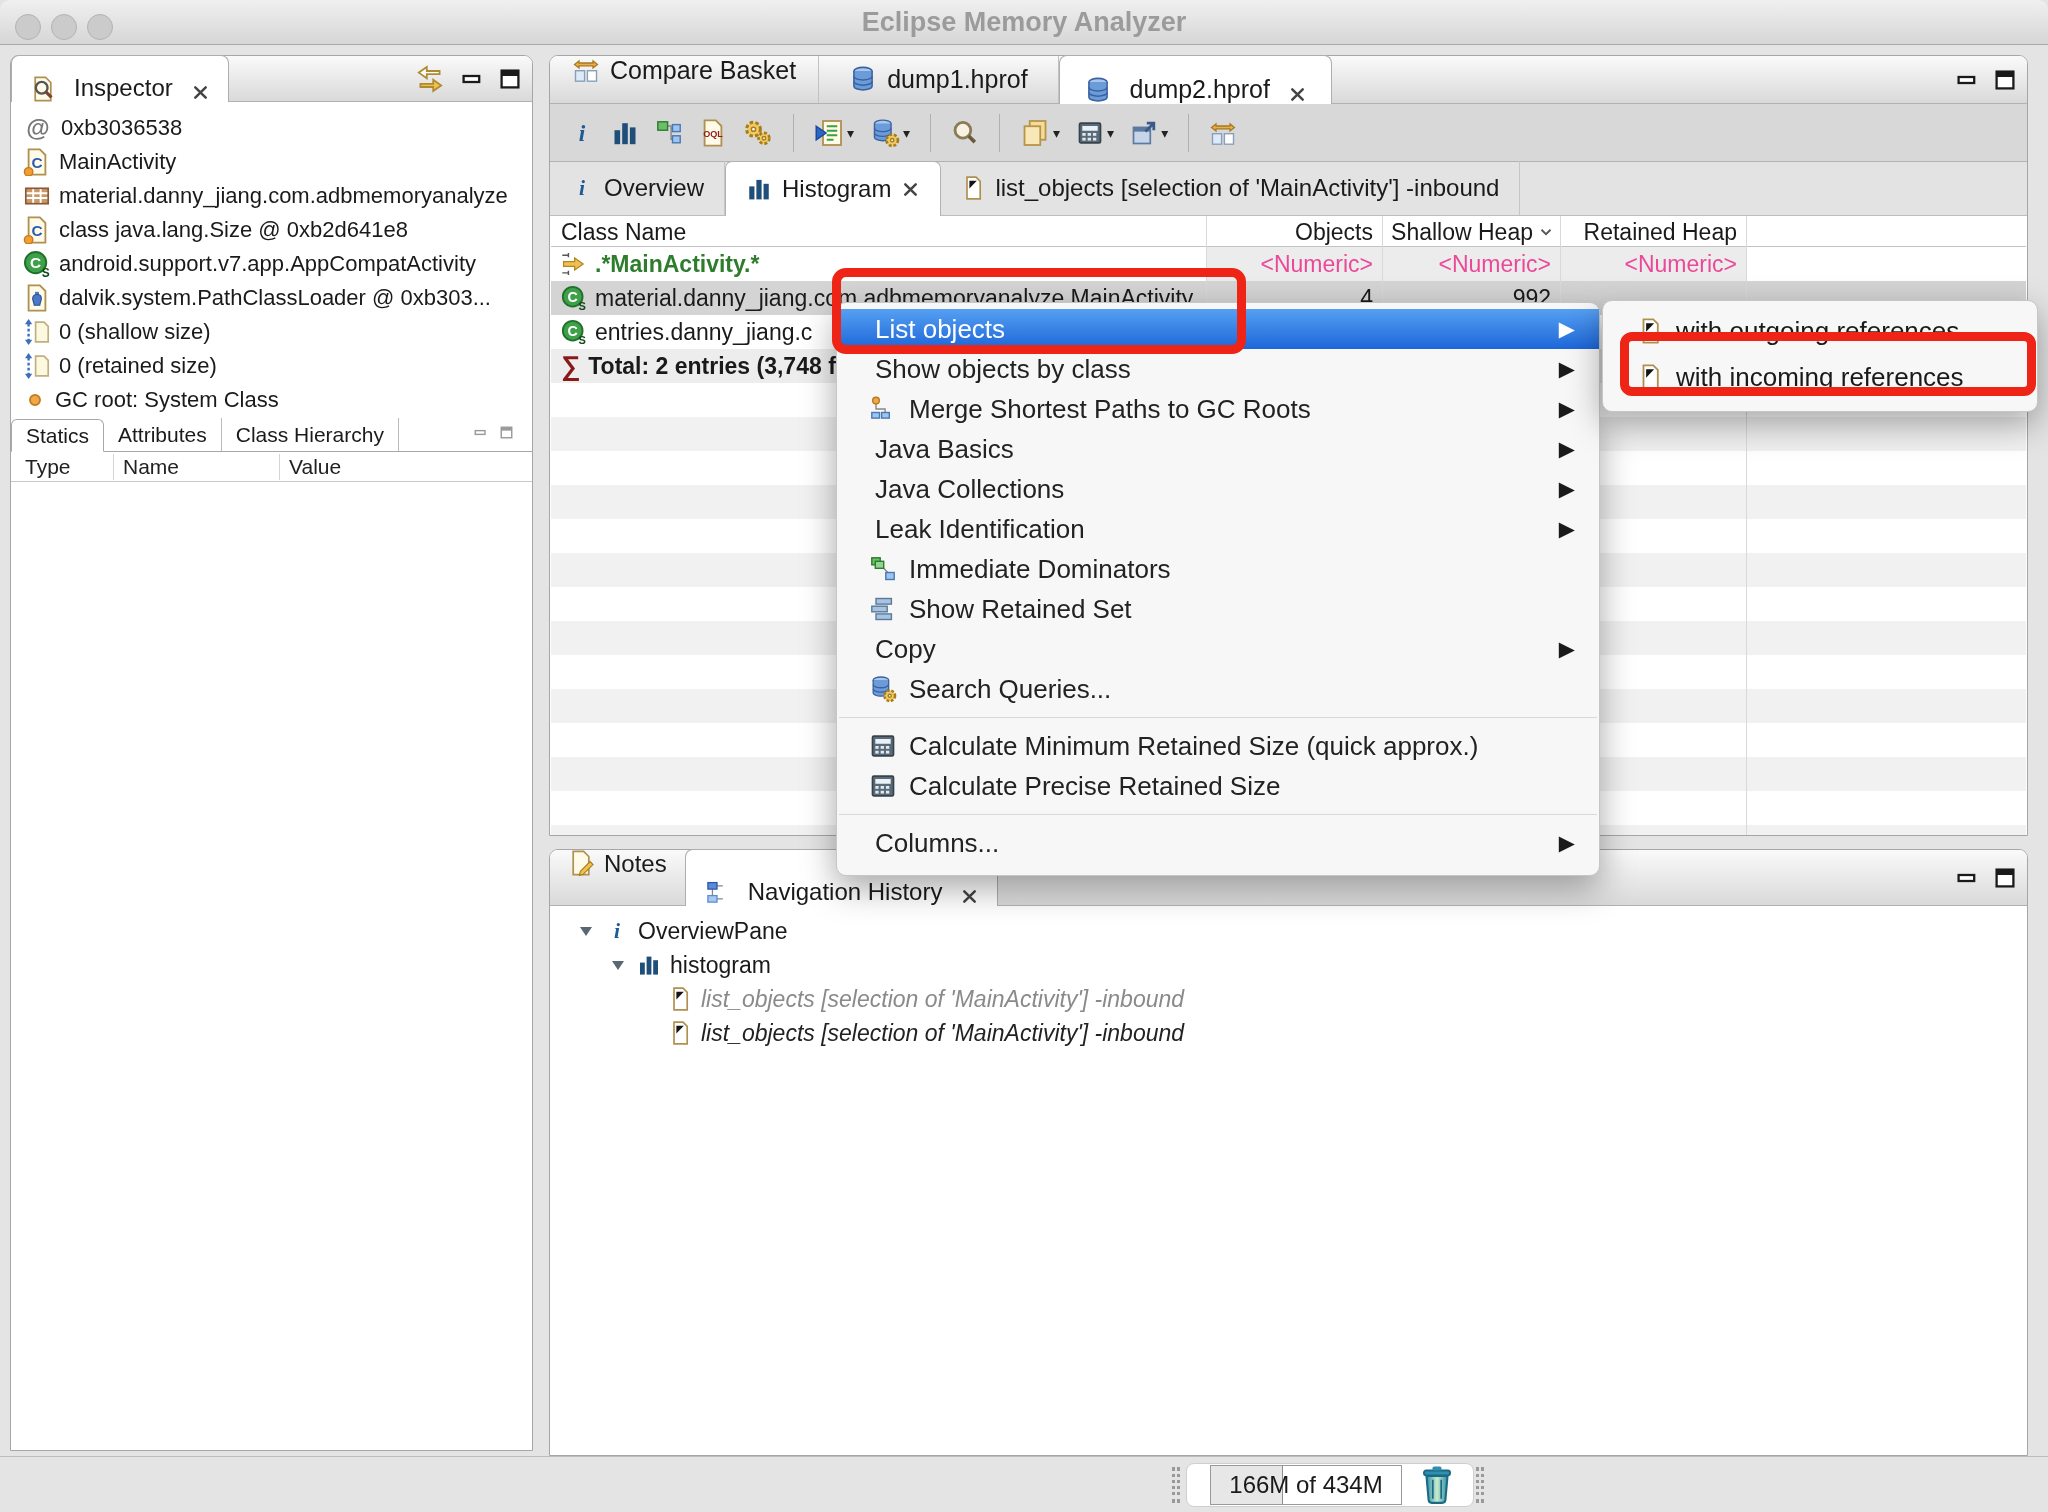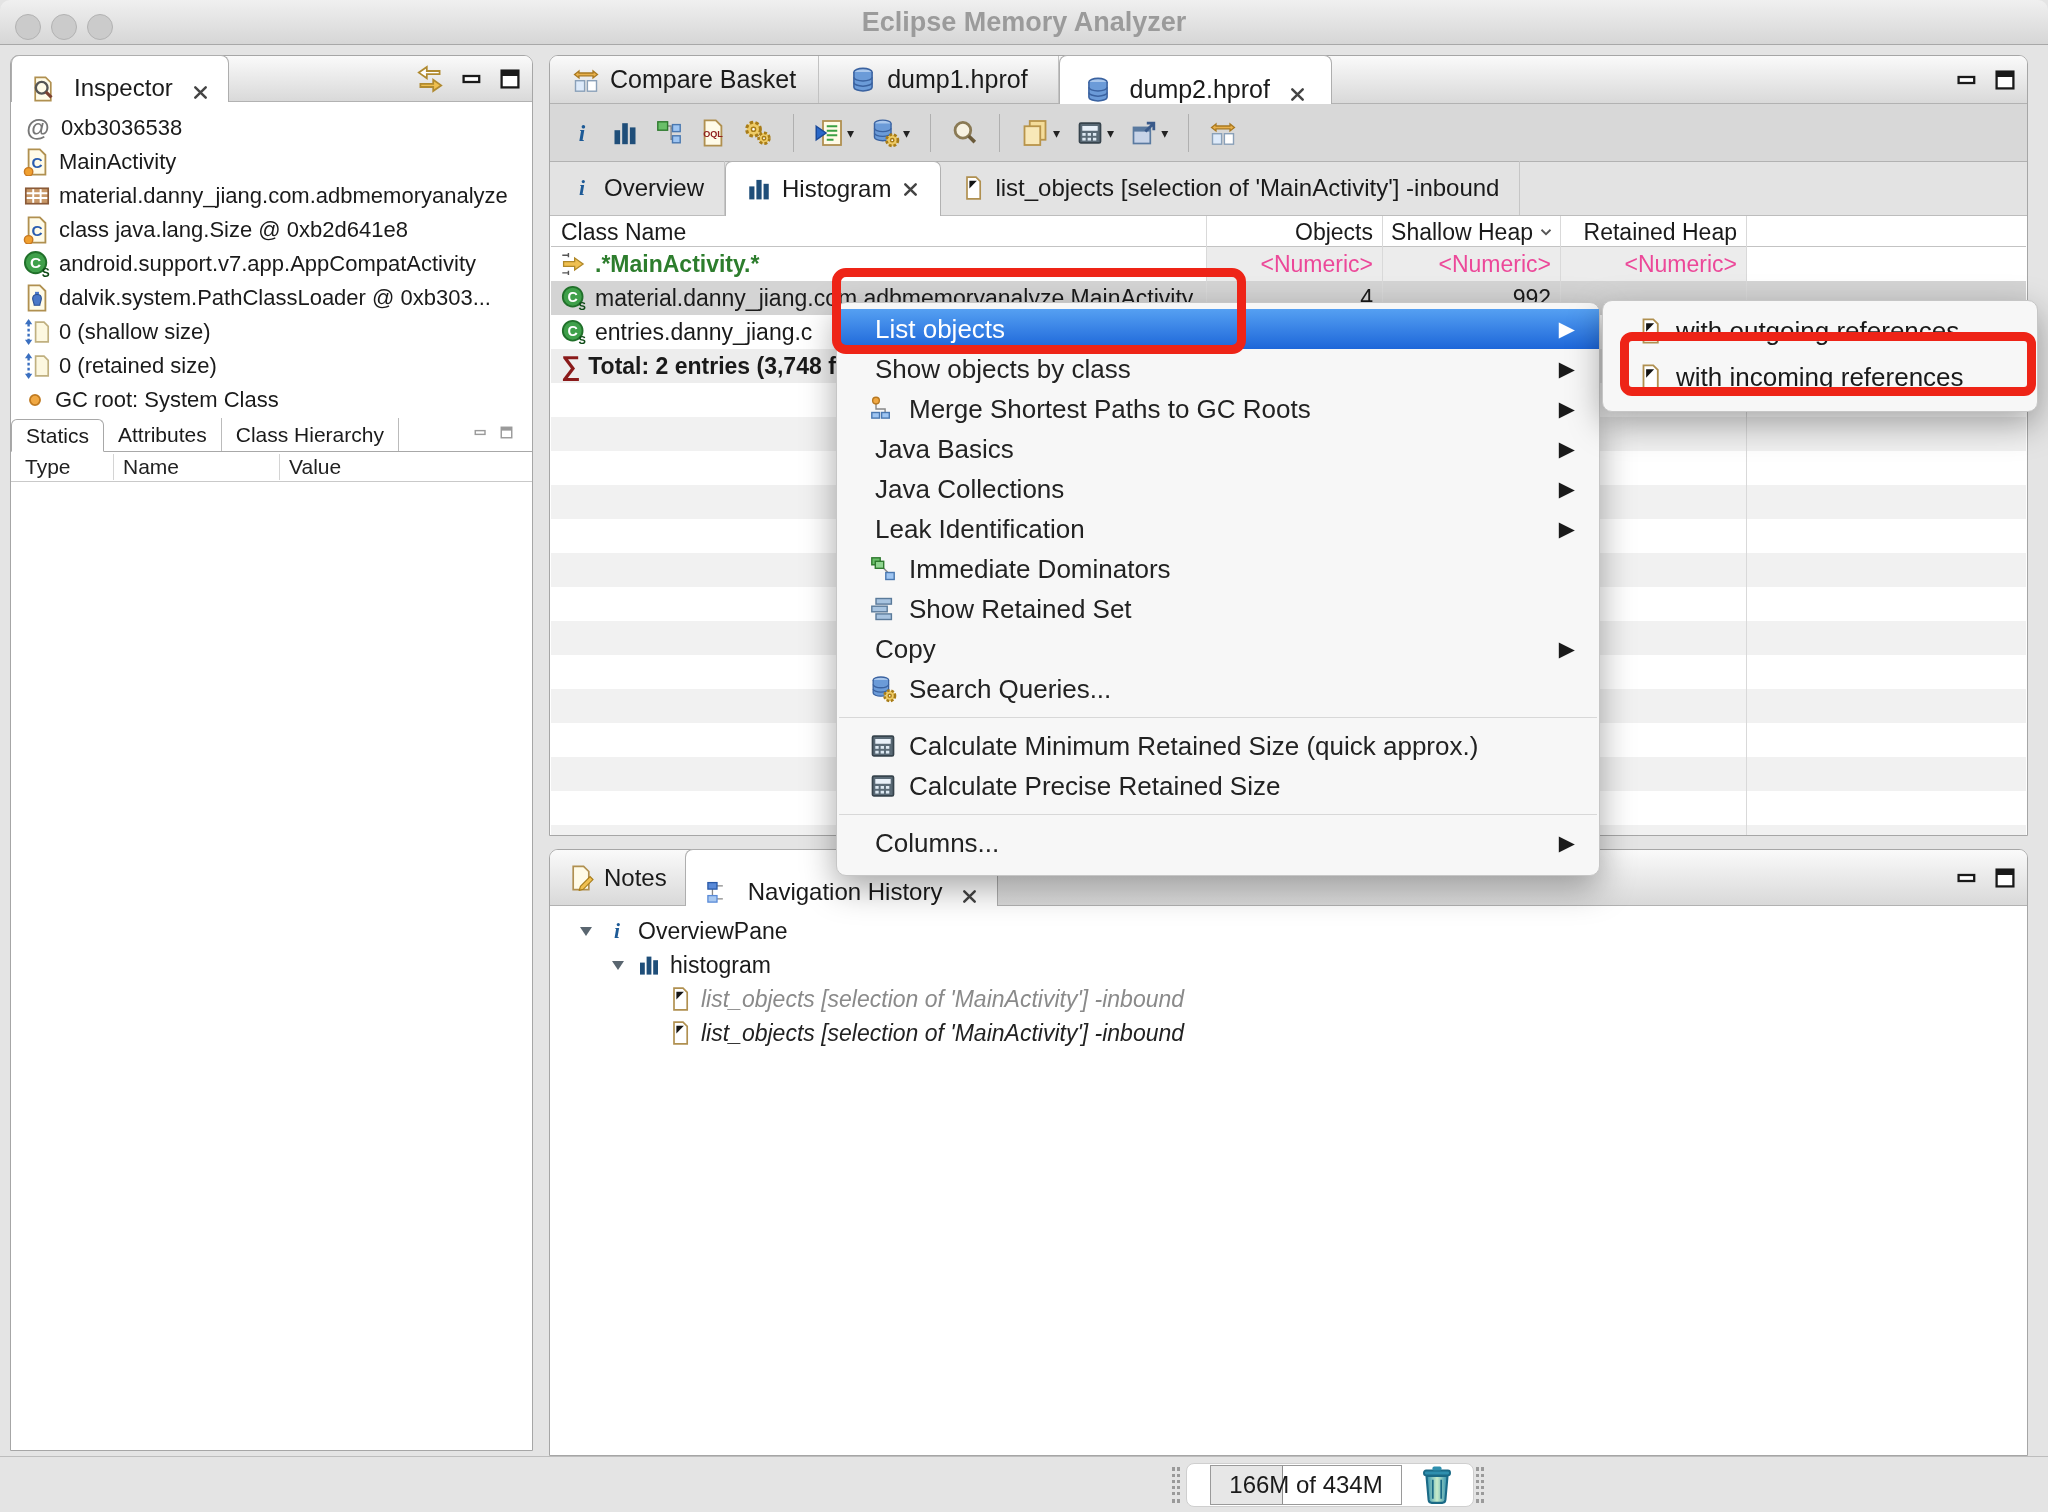--- a/index.html
+++ b/index.html
@@ -13,21 +13,21 @@
   background:linear-gradient(#f0f0f0,#d6d6d6);border-bottom:1px solid #a8a8a8;
   border-radius:10px 10px 0 0}
 .tl{position:absolute;top:14px;width:26px;height:26px;border-radius:50%;
   background:#cbcbcb;border:1px solid #b2b2b2}
 .wtitle{line-height:45px;text-align:center;color:#9b9b9b;font-weight:bold;font-size:27px}
 
 
 .panel{position:absolute;background:#fff;border:1px solid #a6a6a6;border-radius:9px 9px 0 0}
 .strip{position:relative;background:linear-gradient(#fafafa,#d9d9d9);
   border-bottom:1px solid #b2b2b2;display:flex;align-items:flex-end;border-radius:8px 8px 0 0}
-.tabi{height:100%;display:flex;align-items:center;padding:0 22px;font-size:25px;gap:10px;
+.tabi{height:100%;display:flex;align-items:flex-start;padding:0 22px;font-size:25px;gap:10px;
   border-right:1px solid #c2c2c2;white-space:nowrap}
 .tabon{position:relative;z-index:2;background:#fff;border:1px solid #aeaeae;border-bottom:none;
   border-radius:8px 8px 0 0;display:flex;align-items:flex-end;gap:18px;padding:0 18px;
   font-size:25px;margin-bottom:-1px;white-space:nowrap}
 .stripicons{position:absolute;right:10px;top:0;height:46px;display:flex;align-items:center;gap:14px}
 
 
 .irow{height:34px;display:flex;align-items:center;gap:8px;padding-left:12px;
   font-size:22px;white-space:nowrap;overflow:hidden}
 .itabs{position:absolute;left:0;right:0;top:363px;height:33px;border-bottom:1px solid #a8a8a8;
@@ -407,21 +407,21 @@
 </div>
 
 <div class="panel" style="left:549px;top:55px;width:1479px;height:781px">
   <div class="strip" style="height:48px">
     <div class="tabi">
       <svg class="ic" width="28" height="28">
           <use href="#s-compare"></use>
         </svg>
       <span>Compare Basket</span>
     </div>
-    <div class="tabi" style="padding:0 30px">
+    <div class="tabi" style="padding:9px 30px">
       <svg class="ic" width="28" height="28">
           <use href="#s-db"></use>
         </svg>
       <span>dump1.hprof</span>
     </div>
     <div class="tabon" style="height:49px;padding:0 24px">
       <svg class="ic" width="28" height="28">
           <use href="#s-db"></use>
         </svg>
       <span>dump2.hprof</span>

